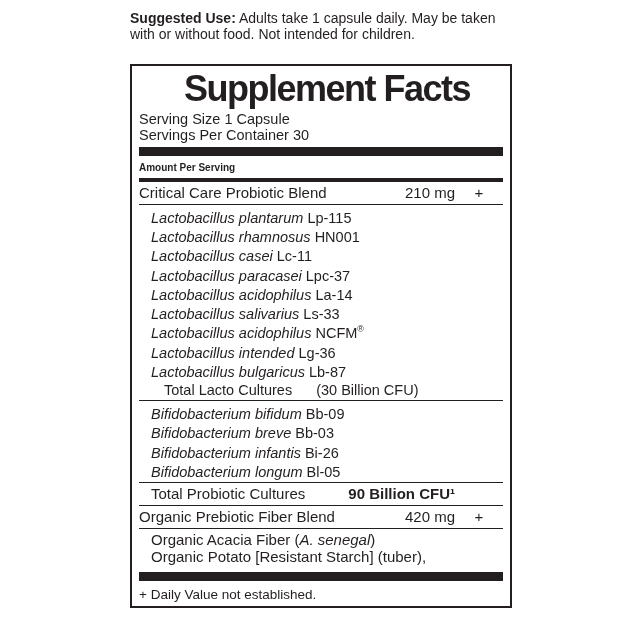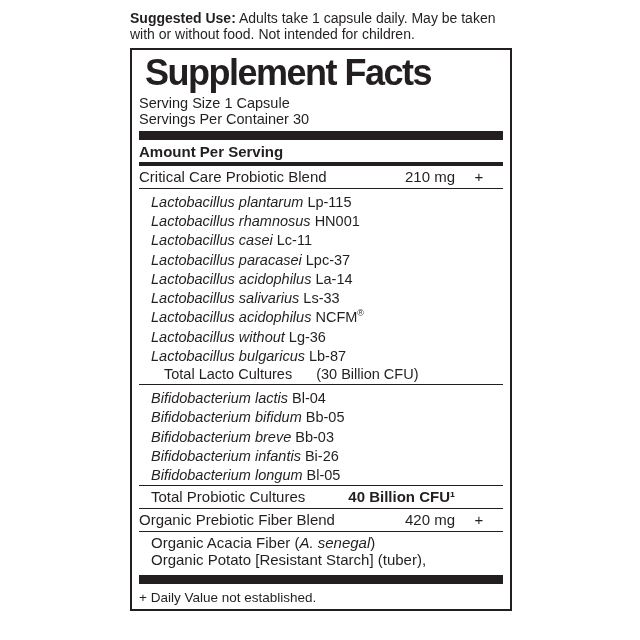--- a/index.html
+++ b/index.html
@@ -13,39 +13,40 @@
     overflow:hidden;
   }
   .content-col {
     position:absolute;
     left:130px; top:10px;
     width:382px;
   }
   .suggested-use {
     font-size:14px; line-height:16px;
     width:368px;
-    margin-bottom:6px;
+    margin-bottom:22px;
   }
   .facts-panel {
     border:2.5px solid #231f20;
     padding:2px 7px 2px 7px;
     background:#ffffff;
   }
   .sf-title {
     font-size:36px;
     font-weight:bold;
     letter-spacing:-1.5px;
     line-height:40px;
-    margin:1px 0 2px 6px;
+    margin:1px 0 2px 12px;
     white-space:nowrap;
+    text-align:center;
   }
   .serving-line { font-size:14.5px; line-height:16px; }
   .bar-thick { height:9px; background:#231f20; margin:4px 0 3px 0; }
   .bar-medium { height:4px; background:#231f20; margin-top:2px; }
-  .aps { font-size:15px; font-weight:bold; line-height:17px; }
+  .aps { font-size:10px; font-weight:bold; line-height:17px; }
   .rule { border:none; border-top:1.5px solid #231f20; height:0; }
   .row {
     display:flex; align-items:baseline;
     font-size:15px; line-height:18px;
     padding:2px 0;
   }
   .row .name { flex:1; font-weight:normal; }
   .row .amount { text-align:center; }
   .row .dv { width:48px; text-align:center; }
   .row.total-row .name { padding-left:12px; }
@@ -101,49 +102,48 @@
           <div class="strain"><span class="species">Lactobacillus casei</span> <span>Lc-11</span><sup></sup></div>
 
           <div class="strain"><span class="species">Lactobacillus paracasei</span> <span>Lpc-37</span><sup></sup></div>
 
           <div class="strain"><span class="species">Lactobacillus acidophilus</span> <span>La-14</span><sup></sup></div>
 
           <div class="strain"><span class="species">Lactobacillus salivarius</span> <span>Ls-33</span><sup></sup></div>
 
           <div class="strain"><span class="species">Lactobacillus acidophilus</span> <span>NCFM</span><sup>®</sup></div>
 
-          <div class="strain"><span class="species">Lactobacillus without</span> <span>Lg-36</span><sup></sup></div>
+          <div class="strain"><span class="species">Lactobacillus intended</span> <span>Lg-36</span><sup></sup></div>
 
 
           <div class="strain"><span class="species">Lactobacillus bulgaricus</span> <span>Lb-87</span><sup></sup></div>
         </div>
 
       <div class="total-line"><span>Total Lacto Cultures</span><span class="tl-value">(30 Billion CFU)</span></div>
 
       <hr class="rule">
 
       <div class="strain-list">
 
-          <div class="strain"><span class="species">Bifidobacterium lactis</span> <span>Bl-04</span><sup></sup></div>
 
-          <div class="strain"><span class="species">Bifidobacterium bifidum</span> <span>Bb-05</span><sup></sup></div>
+          <div class="strain"><span class="species">Bifidobacterium bifidum</span> <span>Bb-09</span><sup></sup></div>
 
           <div class="strain"><span class="species">Bifidobacterium breve</span> <span>Bb-03</span><sup></sup></div>
 
           <div class="strain"><span class="species">Bifidobacterium infantis</span> <span>Bi-26</span><sup></sup></div>
 
           <div class="strain"><span class="species">Bifidobacterium longum</span> <span>Bl-05</span><sup></sup></div>
         </div>
 
 
       <hr class="rule">
 
       <div class="row total-row">
         <span class="name">Total Probiotic Cultures</span>
-        <span class="amount">40 Billion CFU¹</span>
+        <span class="amount">90 Billion CFU¹</span>
         <span class="dv"></span>
       </div>
 
       <hr class="rule">
 
       <div class="row blend-row">
         <span class="name">Organic Prebiotic Fiber Blend</span>
         <span class="amount">420 mg</span>
         <span class="dv">+</span>
       </div>

